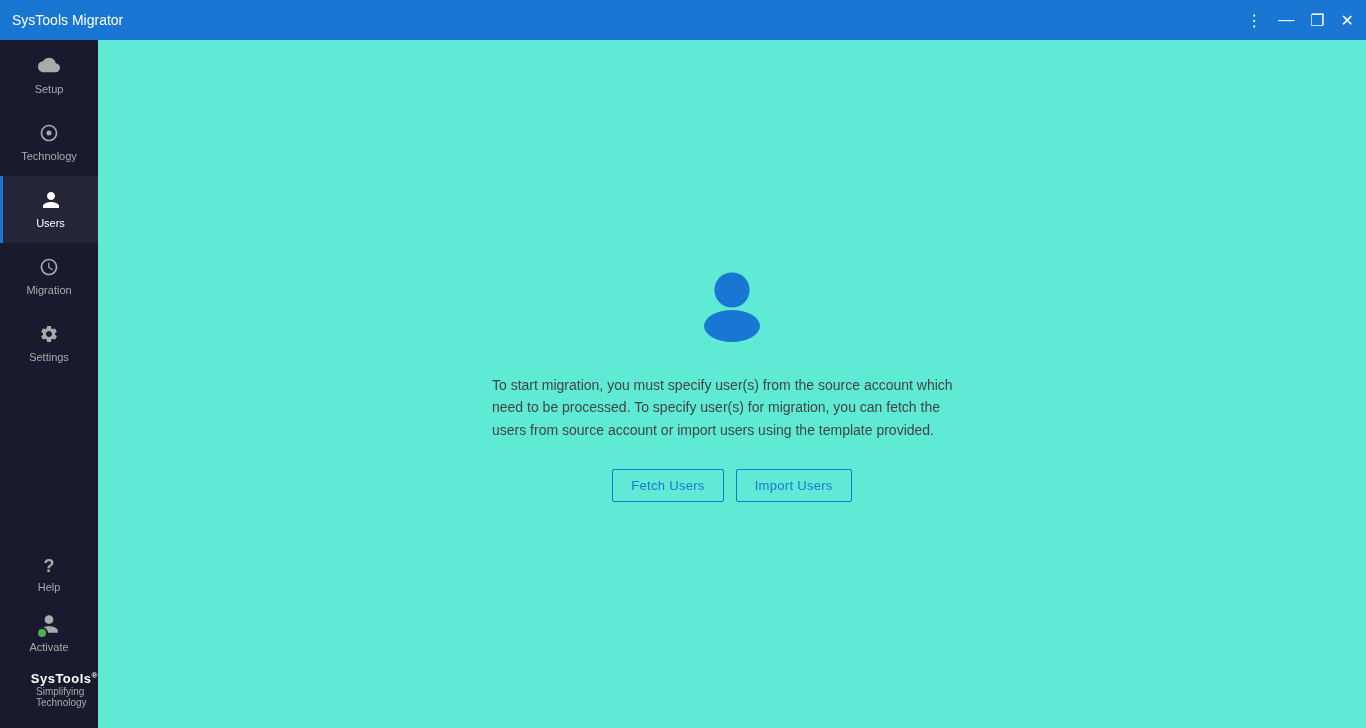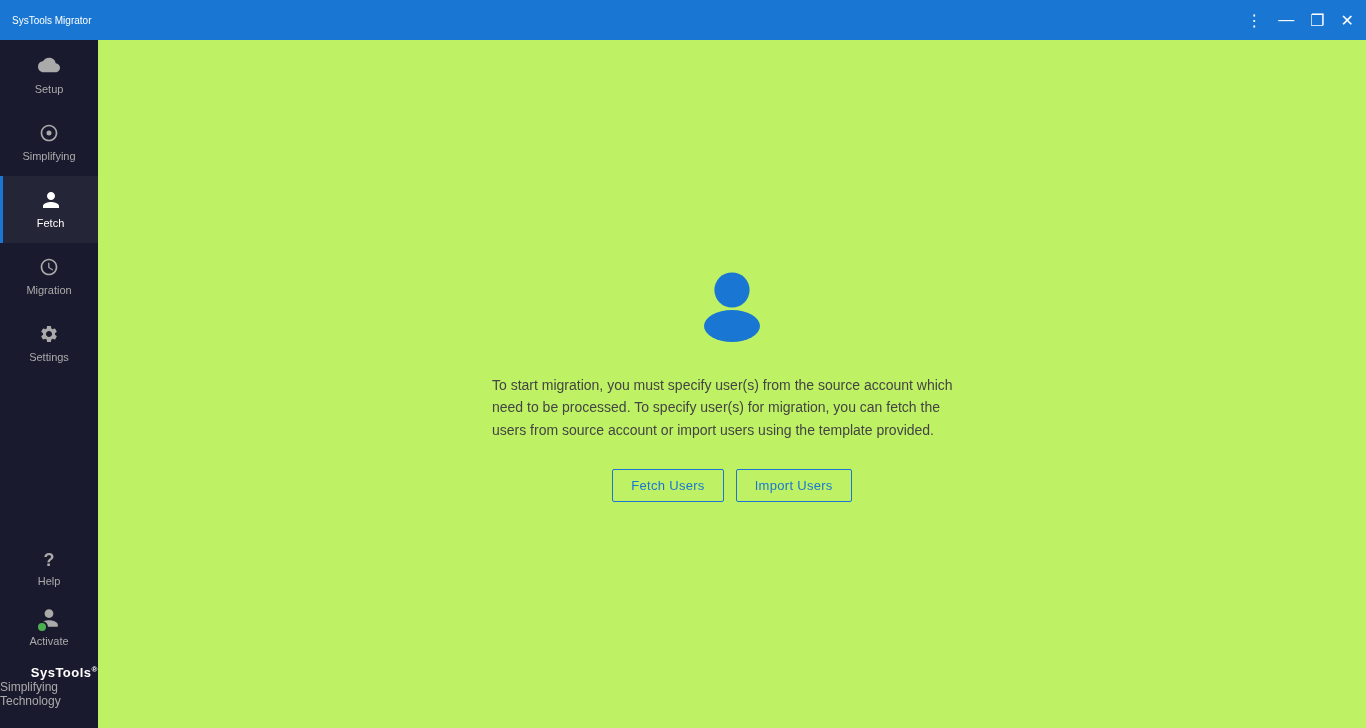--- a/index.html
+++ b/index.html
@@ -13,21 +13,21 @@
       display: flex;
       align-items: center;
       justify-content: space-between;
       padding: 0 12px;
       flex-shrink: 0;
     }
     .title-bar-left {
       display: flex;
       align-items: center;
       gap: 8px;
-      font-size: 10px;
+      font-size: 14px;
       font-weight: 500;
     }
     .title-bar-controls {
       display: flex;
       align-items: center;
       gap: 16px;
     }
     .title-bar-controls span {
       cursor: pointer;
       font-size: 16px;
@@ -131,28 +131,29 @@
     }
     .systools-brand .brand-name {
       font-size: 13px;
       font-weight: bold;
       letter-spacing: 0.5px;
     }
     .systools-brand .brand-name sup {
       font-size: 8px;
     }
     .systools-brand .brand-tagline {
-      font-size: 12px;
+      font-size: 10px;
       color: #aaaaaa;
+      margin-left: 36px;
     }
 
     
     .main-content {
       flex: 1;
-      background: #bef264;
+      background: #5eead4;
       display: flex;
       align-items: center;
       justify-content: center;
     }
 
     .center-panel {
       display: flex;
       flex-direction: column;
       align-items: center;
       max-width: 480px;
@@ -223,30 +224,30 @@
     </div>
 
 
     <div class="sidebar-item">
       <span class="icon">
         <svg width="20" height="20" viewBox="0 0 24 24" fill="#aaaaaa">
             <circle cx="12" cy="12" r="3"></circle>
             <path d="M12 2C6.48 2 2 6.48 2 12s4.48 10 10 10 10-4.48 10-10S17.52 2 12 2zm0 18c-4.42 0-8-3.58-8-8s3.58-8 8-8 8 3.58 8 8-3.58 8-8 8z"></path>
           </svg>
       </span>
-      <span class="label">Simplifying</span>
+      <span class="label">Technology</span>
     </div>
 
     <div class="sidebar-item active">
       <span class="icon">
         <svg width="20" height="20" viewBox="0 0 24 24" fill="white">
             <path d="M12 12c2.7 0 4.8-2.1 4.8-4.8S14.7 2.4 12 2.4 7.2 4.5 7.2 7.2 9.3 12 12 12zm0 2.4c-3.2 0-9.6 1.6-9.6 4.8v2.4h19.2v-2.4c0-3.2-6.4-4.8-9.6-4.8z"></path>
           </svg>
       </span>
-      <span class="label">Fetch</span>
+      <span class="label">Users</span>
     </div>
 
     <div class="sidebar-item">
       <span class="icon">
         <svg width="20" height="20" viewBox="0 0 24 24" fill="#aaaaaa">
             <path d="M11.99 2C6.47 2 2 6.48 2 12s4.47 10 9.99 10C17.52 22 22 17.52 22 12S17.52 2 11.99 2zM12 20c-4.42 0-8-3.58-8-8s3.58-8 8-8 8 3.58 8 8-3.58 8-8 8zm.5-13H11v6l5.25 3.15.75-1.23-4.5-2.67V7z"></path>
           </svg>
       </span>
       <span class="label">Migration</span>
     </div>

